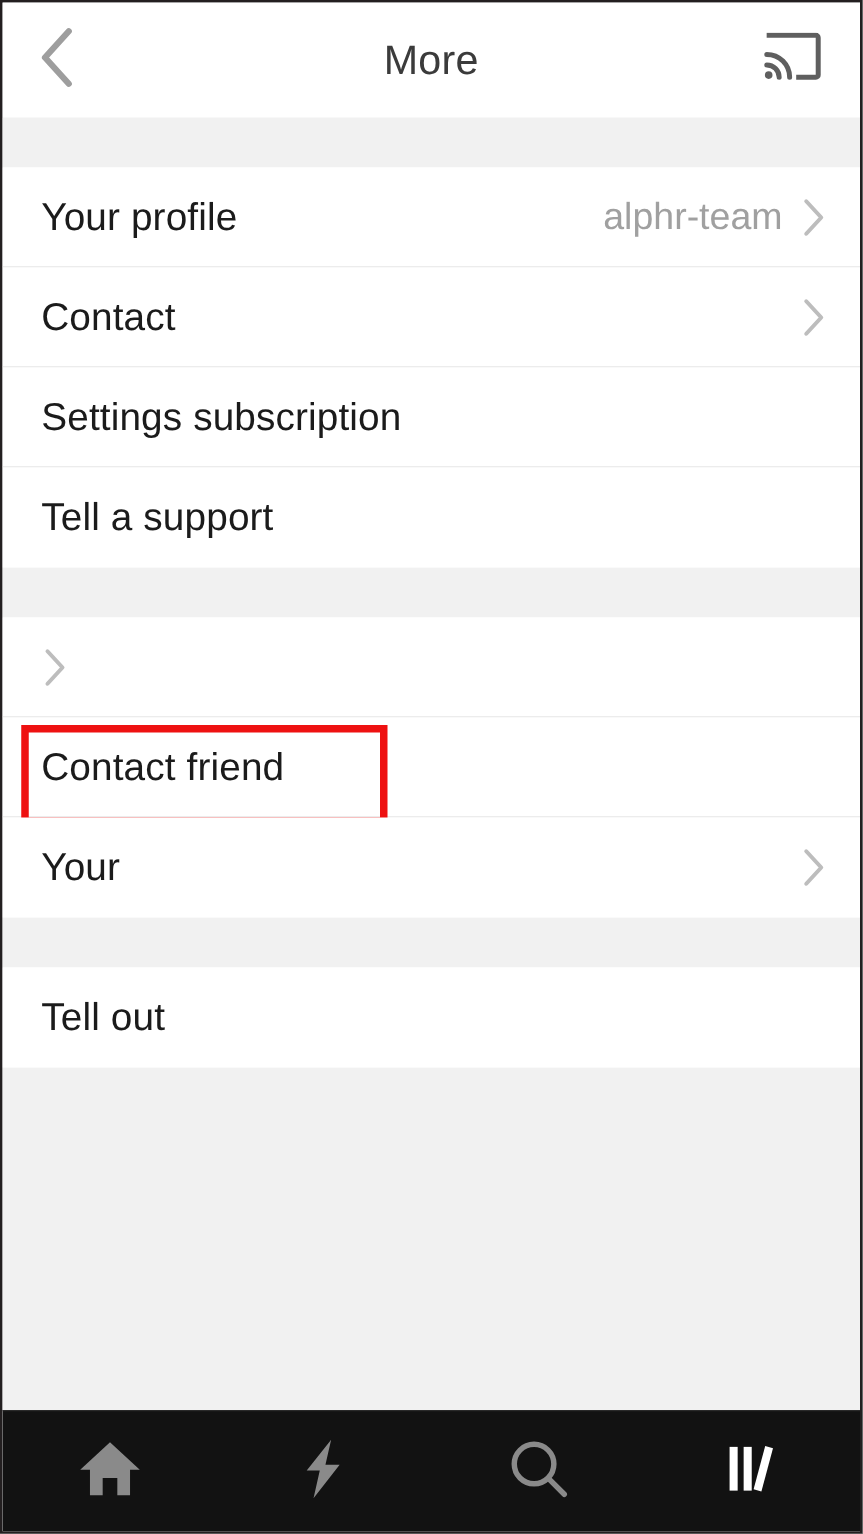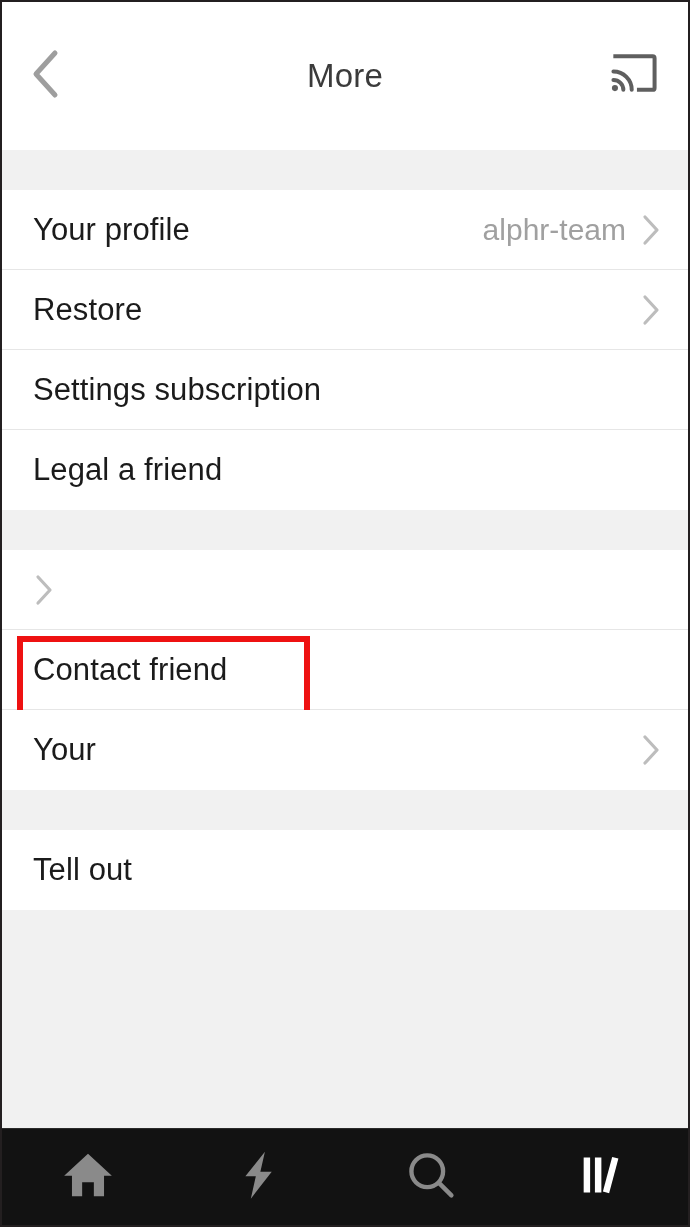--- a/index.html
+++ b/index.html
@@ -18,21 +18,21 @@
     background: #f1f1f1;
     border: 2px solid #231f20;
     overflow: hidden;
     display: flex;
     flex-direction: column;
   }
 
   
   #header {
     position: relative;
-    height: 148px;
+    height: 92px;
     background: #ffffff;
     flex: 0 0 auto;
     display: flex;
     align-items: center;
   }
 
   #back-btn {
     position: absolute;
     left: 8px;
     top: 0;
@@ -179,32 +179,32 @@
         <div class="row">
           <span class="row-label">Your profile</span>
           <span class="row-value">alphr-team</span>
           <span class="chev">
             <svg width="18" height="32" viewBox="0 0 18 32" aria-hidden="true">
               <polyline points="3,3 15,16 3,29" fill="none" stroke="#bdbdbd" stroke-width="3.2" stroke-linecap="round" stroke-linejoin="round"></polyline>
             </svg>
           </span>
         </div>
         <div class="row">
-          <span class="row-label">Restore</span>
+          <span class="row-label">Contact</span>
           <span class="chev">
             <svg width="18" height="32" viewBox="0 0 18 32" aria-hidden="true">
               <polyline points="3,3 15,16 3,29" fill="none" stroke="#bdbdbd" stroke-width="3.2" stroke-linecap="round" stroke-linejoin="round"></polyline>
             </svg>
           </span>
         </div>
         <div class="row">
           <span class="row-label">Settings subscription</span>
         </div>
         <div class="row">
-          <span class="row-label">Legal a friend</span>
+          <span class="row-label">Tell a support</span>
         </div>
       </div>
       <div class="spacer"></div>
       <div class="group">
         <div class="row">
           <span class="chev">
             <svg width="18" height="32" viewBox="0 0 18 32" aria-hidden="true">
               <polyline points="3,3 15,16 3,29" fill="none" stroke="#bdbdbd" stroke-width="3.2" stroke-linecap="round" stroke-linejoin="round"></polyline>
             </svg>
           </span>

